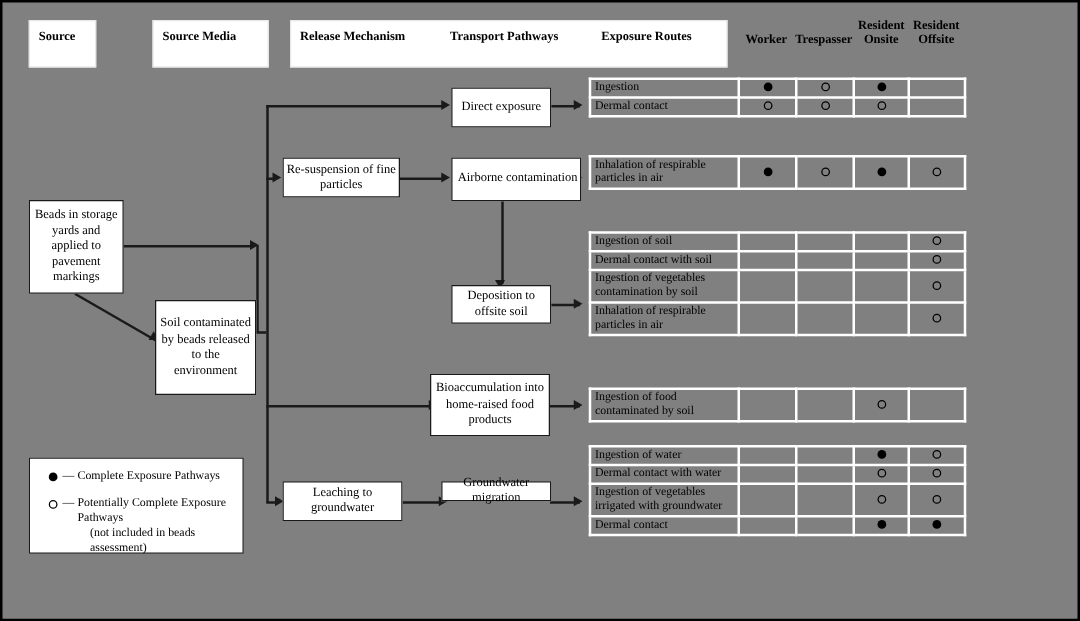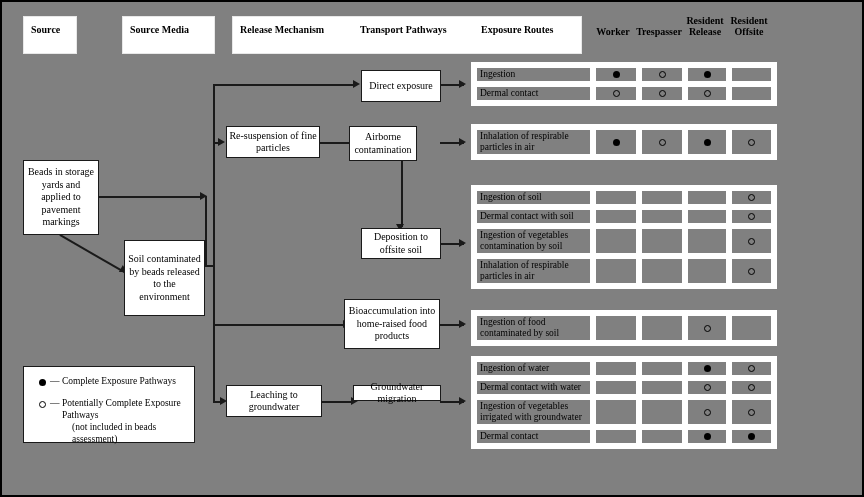--- a/index.html
+++ b/index.html
@@ -110,21 +110,21 @@
 
   
   .rtable {
     position: absolute;
     border-collapse: collapse;
     table-layout: fixed;
     font-size: 9.5px;
     color: #000000;
   }
   .rtable td {
-    border: 6px solid #ffffff;
+    border: 2px solid #ffffff;
     padding: 1px 3px;
     vertical-align: middle;
     line-height: 11px;
     height: 11px;
     margin-top: 47px;
   }
   .rtable td.label { text-align: left; }
   .rtable td.mark  { text-align: center; }
 
   
@@ -180,21 +180,21 @@
   <div class="hdr-label" style="left:479px; top:22px;">Exposure Routes</div>
 
   <div class="recv-hdr" style="left:588px; top:24px; width:46px;">
     <div>Worker</div>
   </div>
   <div class="recv-hdr" style="left:630px; top:24px; width:54px;">
     <div>Trespasser</div>
   </div>
   <div class="recv-hdr" style="left:680px; top:13px; width:46px;">
     <div>Resident</div>
-    <div>Release</div>
+    <div>Onsite</div>
   </div>
   <div class="recv-hdr" style="left:724px; top:13px; width:46px;">
     <div>Resident</div>
     <div>Offsite</div>
   </div>
 
   <div class="hline" style="left:96px; top:194px; width:104px;"></div>
   <div class="arrow-r" style="left:198px; top:190px;"></div>
 
   <div class="diag" style="left:58px; top:232px; width:76px; transform:rotate(30deg);"></div>
@@ -250,21 +250,21 @@
   </div>
 
   <div class="fbox" style="left:359px; top:68px; width:80px; height:32px;">
     <span>Direct exposure</span>
   </div>
 
   <div class="fbox" style="left:224px; top:124px; width:94px; height:32px;">
     <span>Re-suspension of fine particles</span>
   </div>
 
-  <div class="fbox" style="left:347px; top:124px; width:68px; height:35px;">
+  <div class="fbox" style="left:359px; top:124px; width:104px; height:35px;justify-content:flex-end;">
     <span>Airborne contamination</span>
   </div>
 
   <div class="fbox" style="left:359px; top:226px; width:80px; height:31px;">
     <span>Deposition to offsite soil</span>
   </div>
 
   <div class="fbox" style="left:342px; top:297px; width:96px; height:50px;">
     <span>Bioaccumulation into home-raised food products</span>
   </div>

